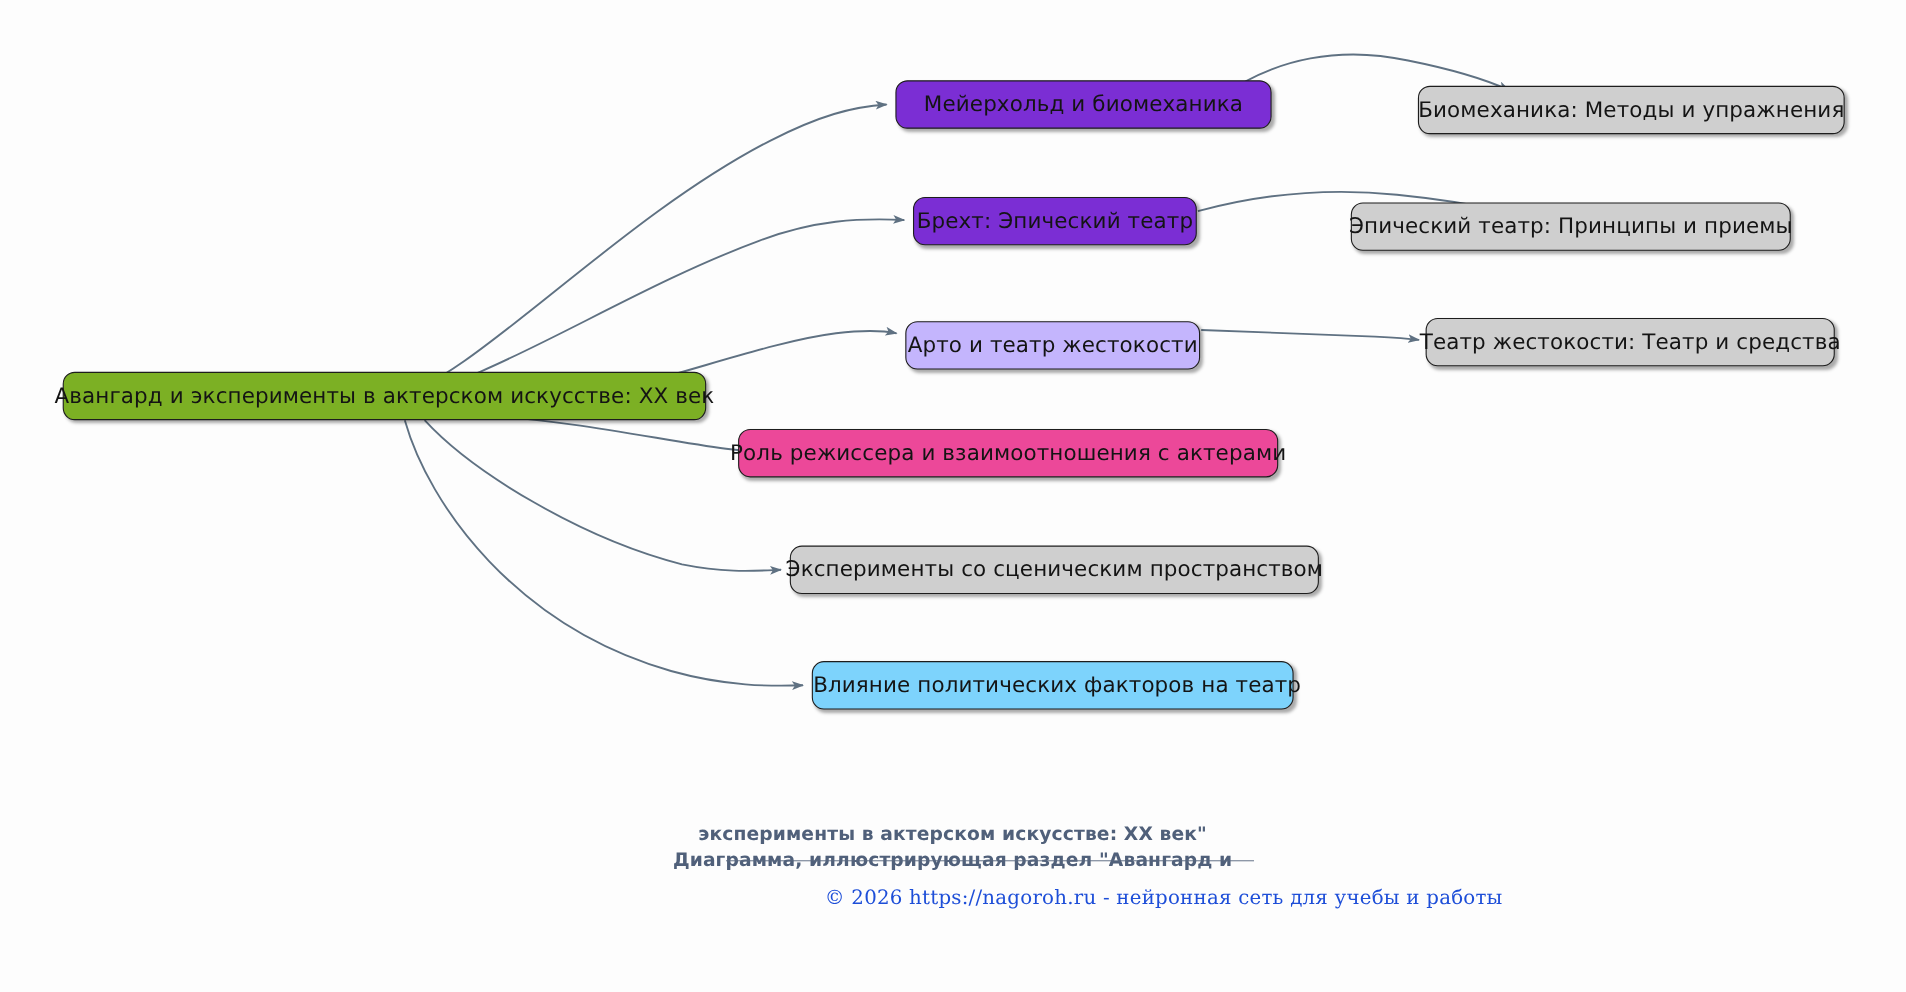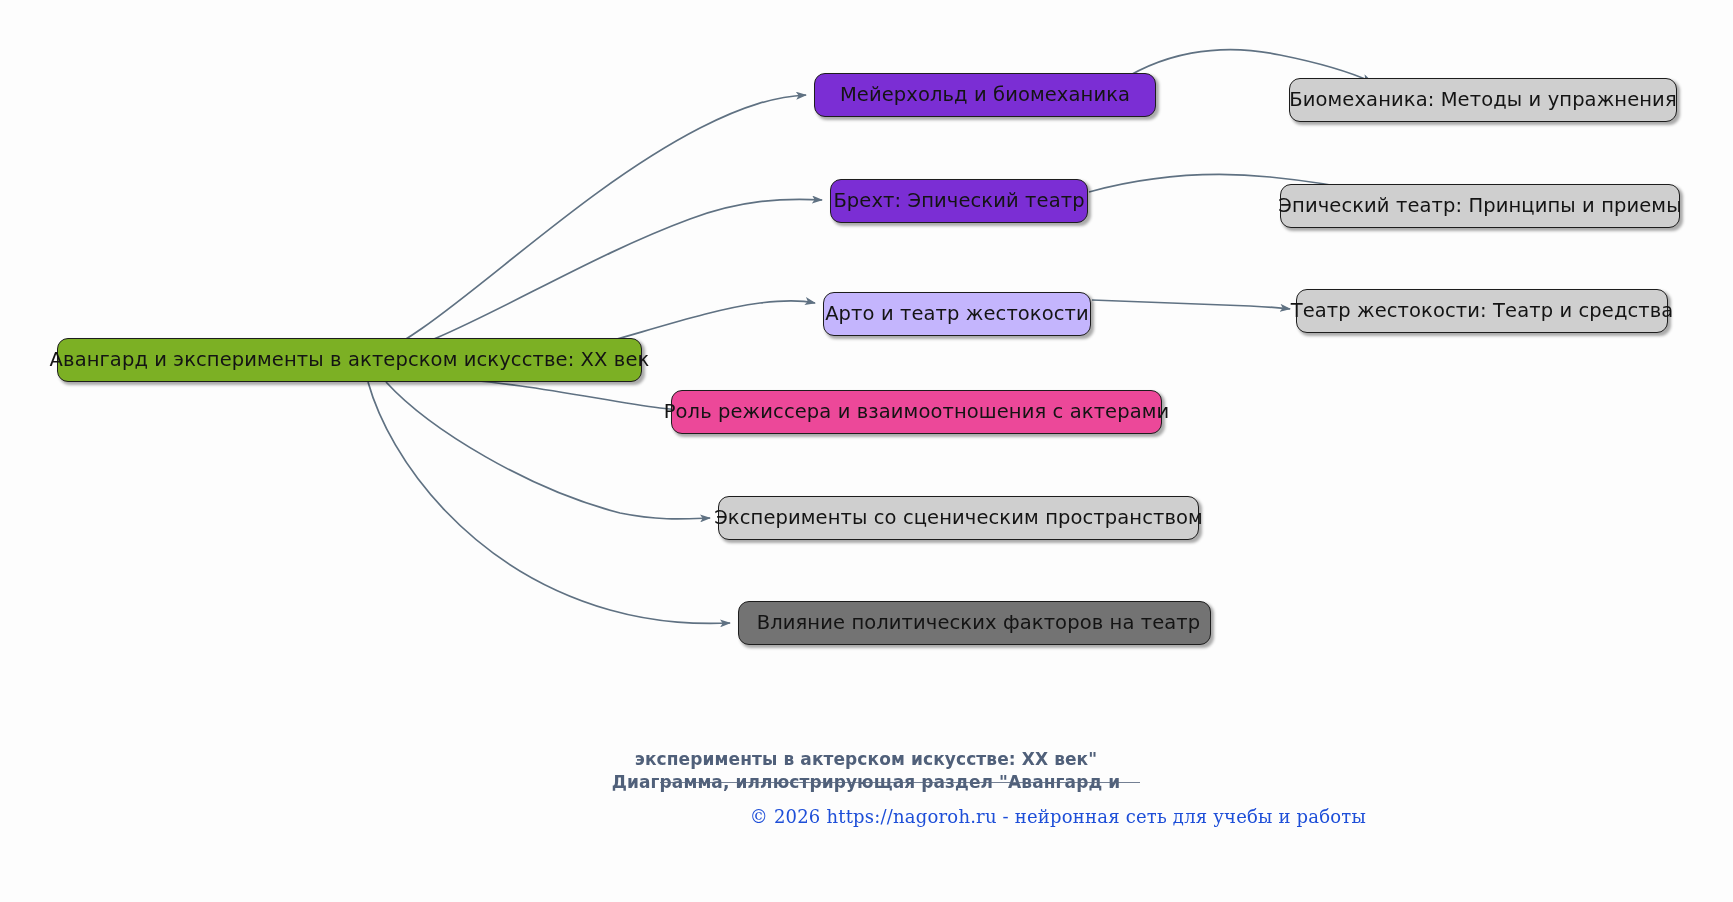--- a/index.html
+++ b/index.html
@@ -114,36 +114,36 @@
       </div>
       <div class="node branch" style="left: 814px; top: 73px; width: 342px; height: 44px; background: rgb(123, 46, 212);">
         <span>Мейерхольд и биомеханика</span>
       </div>
       <div class="node leaf" style="left: 1289px; top: 78px; width: 388px; height: 44px; background: rgb(207, 207, 207);">
         <span>Биомеханика: Методы и упражнения</span>
       </div>
       <div class="node branch" style="left: 830px; top: 179px; width: 258px; height: 44px; background: rgb(123, 46, 212);">
         <span>Брехт: Эпический театр</span>
       </div>
-      <div class="node leaf" style="left: 1280px; top: 184px; width: 400px; height: 44px; background: rgb(207, 207, 207);">
+      <div class="node leaf" style="left: 1228px; top: 184px; width: 400px; height: 44px; background: rgb(207, 207, 207);">
         <span>Эпический театр: Принципы и приемы</span>
       </div>
       <div class="node branch" style="left: 823px; top: 292px; width: 268px; height: 44px; background: #c4b5fd;">
         <span>Арто и театр жестокости</span>
       </div>
       <div class="node leaf" style="left: 1296px; top: 289px; width: 372px; height: 44px; background: rgb(207, 207, 207);">
         <span>Театр жестокости: Театр и средства</span>
       </div>
       <div class="node leaf" style="left: 671px; top: 390px; width: 491px; height: 44px; background: #ec4899;">
         <span>Роль режиссера и взаимоотношения с актерами</span>
       </div>
       <div class="node leaf" style="left: 718px; top: 496px; width: 481px; height: 44px; background: rgb(207, 207, 207);">
         <span>Эксперименты со сценическим пространством</span>
       </div>
-      <div class="node leaf" style="left: 738px; top: 601px; width: 473px; height: 44px; background: #737373; padding-left: 24px;">
+      <div class="node leaf" style="left: 738px; top: 601px; width: 438px; height: 44px; background: #7dd3fc; padding-left: 24px;">
         <span>Влияние политических факторов на театр</span>
       </div>
     </div>
 
   <div class="caption" style="left:366px; top:748px; width:1000px;">
     <div>эксперименты в актерском искусстве: XX век"</div>
     <div>Диаграмма, иллюстрирующая раздел "Авангард и</div>
   </div>
 
   <div class="caption-rule" style="left:660px; top:782px; width:480px;"></div>

